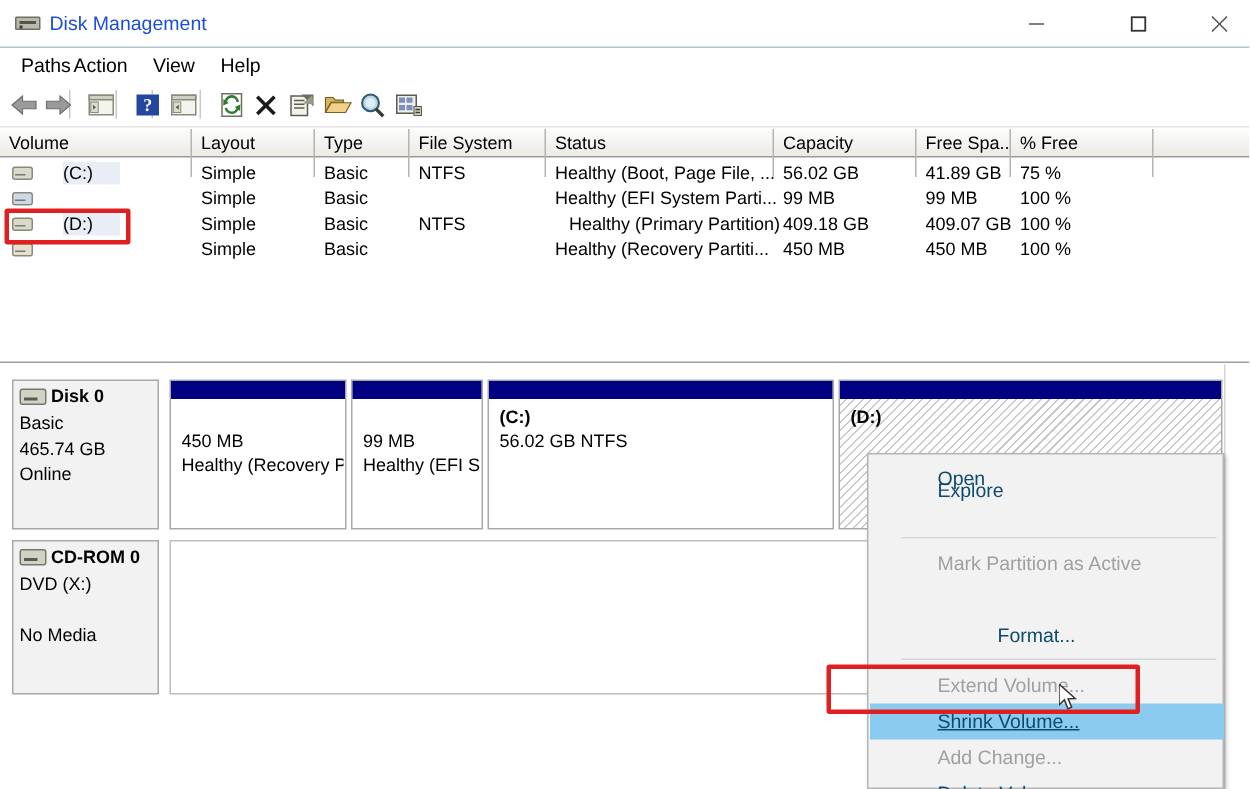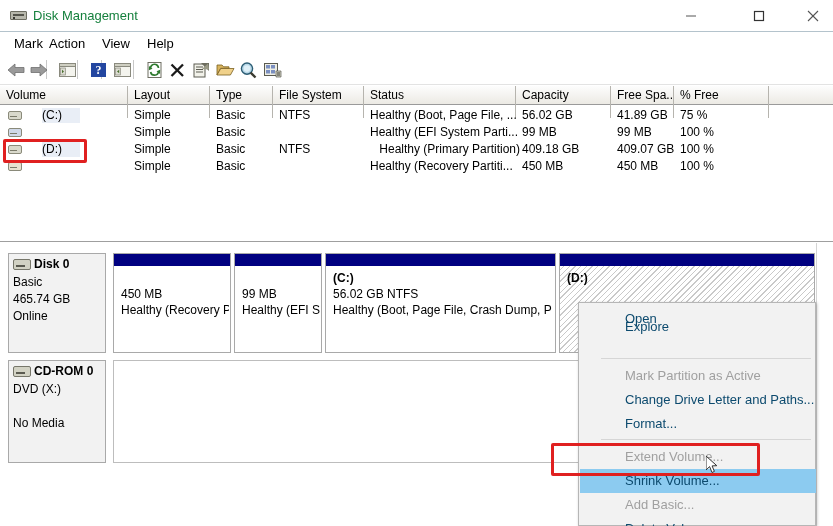--- a/index.html
+++ b/index.html
@@ -10,21 +10,21 @@
     -webkit-font-smoothing:none;
   }
   .app{position:relative;width:833px;height:526px;background:#ffffff;box-sizing:border-box;}
 
   
   .titlebar{position:absolute;left:0;top:0;width:833px;height:32px;background:#ffffff;}
   .title-ico{position:absolute;left:10px;top:8px;width:17px;height:15px;}
   .title-ico .body{position:absolute;left:0;top:3px;width:17px;height:9px;background:#b9b9ad;border:1px solid #6e6e62;box-sizing:border-box;border-radius:1px;}
   .title-ico .slot{position:absolute;left:3px;top:6px;width:11px;height:2px;background:#55554c;}
   .title-ico .led{position:absolute;left:3px;top:9px;width:2px;height:2px;background:#3a3a34;}
-  .title-txt{position:absolute;left:33px;top:8px;font-size:13px;color:#15803d;white-space:nowrap;}
+  .title-txt{position:absolute;left:33px;top:8px;font-size:13px;color:#1d4ed8;white-space:nowrap;}
   .winbtn{position:absolute;top:0;width:46px;height:31px;cursor:default;}
   .winbtn svg{position:absolute;left:50%;top:50%;transform:translate(-50%,-50%);}
   #btn-min{left:668px;}
   #btn-max{left:736px;}
   #btn-close{left:790px;}
   .tb-underline{position:absolute;left:0;top:31px;width:833px;height:1px;background:#b4c3cc;}
 
   
   .menubar{position:absolute;left:0;top:33px;width:833px;height:22px;background:#ffffff;}
   .menu-item{position:absolute;top:2px;height:18px;line-height:18px;font-size:13px;padding:0 6px;color:#000;cursor:default;white-space:nowrap;}
@@ -74,21 +74,21 @@
       repeating-linear-gradient(135deg,#ffffff 0 3px,#c9c9c9 3px 4px);}
   .part.hatch .bar{background:#000080;}
   .vline{position:absolute;left:816px;top:243px;width:1px;height:283px;background:#d4d4d4;}
 
   
   .ctxmenu{position:absolute;background:#f2f2f2;border:1px solid #b6b6b6;box-sizing:border-box;
            box-shadow:1px 1px 3px rgba(0,0,0,.25);}
   .ctxmenu .mi{position:absolute;left:1px;height:24px;line-height:24px;font-size:13px;
            padding-left:45px;white-space:nowrap;color:#0c4a6e;box-sizing:border-box;cursor:default;}
   .ctxmenu .mi.dis{color:#a0a0a0;}
-  .ctxmenu .mi.hl{background:#8ccbf0;}
+  .ctxmenu .mi.hl{background:#8ccbf0;text-decoration:underline;}
   .ctxmenu .sep{position:absolute;left:22px;height:1px;background:#d6d6d6;}
 
   .cursor{position:absolute;width:12px;height:18px;}
 </style>
 </head>
 <body>
 
 <div class="app">
 
   <div class="titlebar">
@@ -112,21 +112,21 @@
     <div class="winbtn" id="btn-close">
       <svg width="13" height="13" viewBox="0 0 13 13">
           <line x1="1.5" y1="1.5" x2="11.5" y2="11.5" stroke="#555" stroke-width="1.1"></line>
           <line x1="11.5" y1="1.5" x2="1.5" y2="11.5" stroke="#555" stroke-width="1.1"></line>
         </svg>
     </div>
     <div class="tb-underline"></div>
   </div>
 
   <div class="menubar" id="menubar">
-      <div class="menu-item" style="left: 8px;">Mark</div>
+      <div class="menu-item" style="left: 8px;">Paths</div>
       <div class="menu-item" style="left: 43px;">Action</div>
       <div class="menu-item" style="left: 96px;">View</div>
       <div class="menu-item" style="left: 141px;">Help</div>
     </div>
 
   <div class="toolbar" id="toolbar">
       <div class="tbsep" style="left: 46px;"></div>
       <div class="tbsep" style="left: 77px;"></div>
       <div class="tbsep" style="left: 101px;"></div>
       <div class="tbsep" style="left: 133px;"></div>
@@ -292,21 +292,20 @@
           </div>
           <div class="part" style="left: 234px; width: 88px; height: 100px;">
             <div class="bar"></div>
             <div class="txt" style="top: 33px; width: 76px;">99 MB</div>
             <div class="txt" style="top: 49px; width: 78px;">Healthy (EFI Sy:</div>
           </div>
           <div class="part" style="left: 325px; width: 231px; height: 100px;">
             <div class="bar"></div>
             <div class="txt b" style="top: 17px; width: 219px;">(C:)</div>
             <div class="txt" style="top: 33px; width: 219px;">56.02 GB NTFS</div>
-            <div class="txt" style="top: 49px; width: 221px;">Healthy (Boot, Page File, Crash Dump, P</div>
           </div>
           <div class="part hatch" style="left: 559px; width: 256px; height: 100px;">
             <div class="bar"></div>
             <div class="txt b" style="top: 17px; width: 244px;">(D:)</div>
           </div>
         </div>
     </div>
 
     <div class="diskrow" style="top:117px;left:0;width:833px;height:105px;">
       <div class="diskinfo" style="top:0;height:103px;">
@@ -323,26 +322,25 @@
 
   </div>
 
   <div class="vline"></div>
 
   <div class="ctxmenu" id="ctxmenu" style="left:578px;top:302px;width:238px;height:224px;">
       <div class="mi" style="top: 4px; width: 236px;">Open</div>
       <div class="mi" style="top: 12px; width: 236px;">Explore</div>
       <div class="sep" style="top: 55px; width: 210px;"></div>
       <div class="mi dis" style="top: 61px; width: 236px;">Mark Partition as Active</div>
-      <div class="mi" style="top: 85px; width: 236px;">Change Drive Letter and Paths...</div>
-      <div class="mi" style="top: 109px; width: 192px;">Format...</div>
+      <div class="mi" style="top: 109px; width: 192px; margin-left: 40px;">Format...</div>
       <div class="sep" style="top: 136px; width: 210px;"></div>
       <div class="mi dis" style="top: 142px; width: 236px;">Extend Volume...</div>
       <div class="mi hl" style="top: 166px; width: 236px;">Shrink Volume...</div>
-      <div class="mi dis" style="top: 190px; width: 236px;">Add Basic...</div>
+      <div class="mi dis" style="top: 190px; width: 236px;">Add Change...</div>
       <div class="mi" style="top: 214px; width: 236px;">Delete Volume...</div>
     </div>
 
   <div class="redbox" style="left:551px;top:443px;width:209px;height:33px;"></div>
 
   <div class="cursor" style="left:706px;top:456px;">
     <svg width="13" height="19" viewBox="0 0 13 19">
       <polygon points="0,0 0,14 3.6,10.6 6,16.5 8.4,15.4 6.1,9.9 10.8,9.7" fill="#ffffff" stroke="#333" stroke-width="1"></polygon>
     </svg>
   </div>

